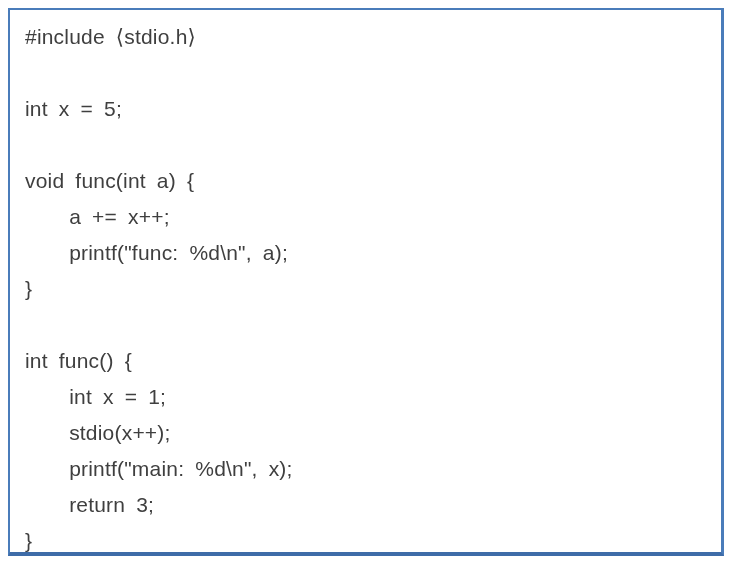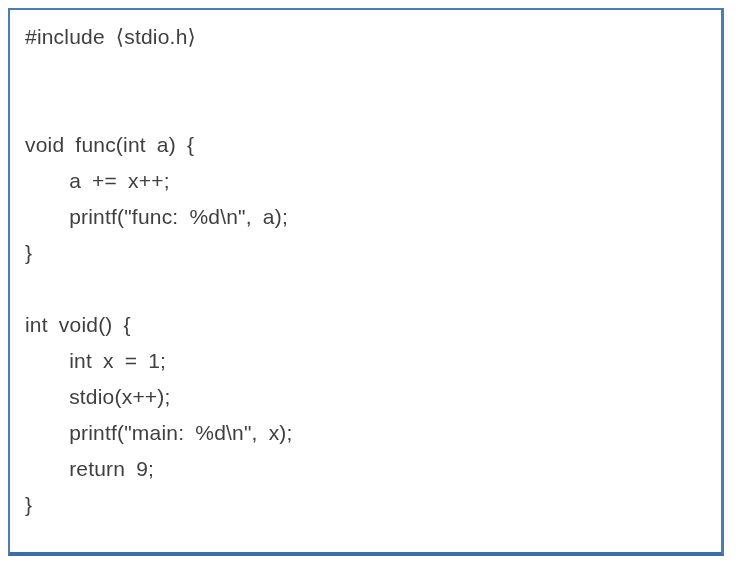--- a/index.html
+++ b/index.html
@@ -39,26 +39,27 @@
     letter-spacing: 0.2px;
   }
 </style>
 </head>
 <body>
 
 <div class="page" style="background: rgb(255, 255, 255);">
   <div class="code-box" style="border-color: rgb(74, 124, 186) rgb(74, 124, 186) rgb(62, 108, 168); color: rgb(63, 63, 63);">
     <div class="code-line">#include ⟨stdio.h⟩</div>
     <div class="code-line"></div>
+    <div class="code-line">int x = 5;</div>
     <div class="code-line"></div>
     <div class="code-line">void func(int a) {</div>
     <div class="code-line">    a += x++;</div>
     <div class="code-line">    printf("func: %d\n", a);</div>
     <div class="code-line">}</div>
     <div class="code-line"></div>
-    <div class="code-line">int void() {</div>
+    <div class="code-line">int func() {</div>
     <div class="code-line">    int x = 1;</div>
     <div class="code-line">    stdio(x++);</div>
     <div class="code-line">    printf("main: %d\n", x);</div>
-    <div class="code-line">    return 9;</div>
+    <div class="code-line">    return 3;</div>
     <div class="code-line">}</div>
   </div>
 </div>
 
 </body></html>

